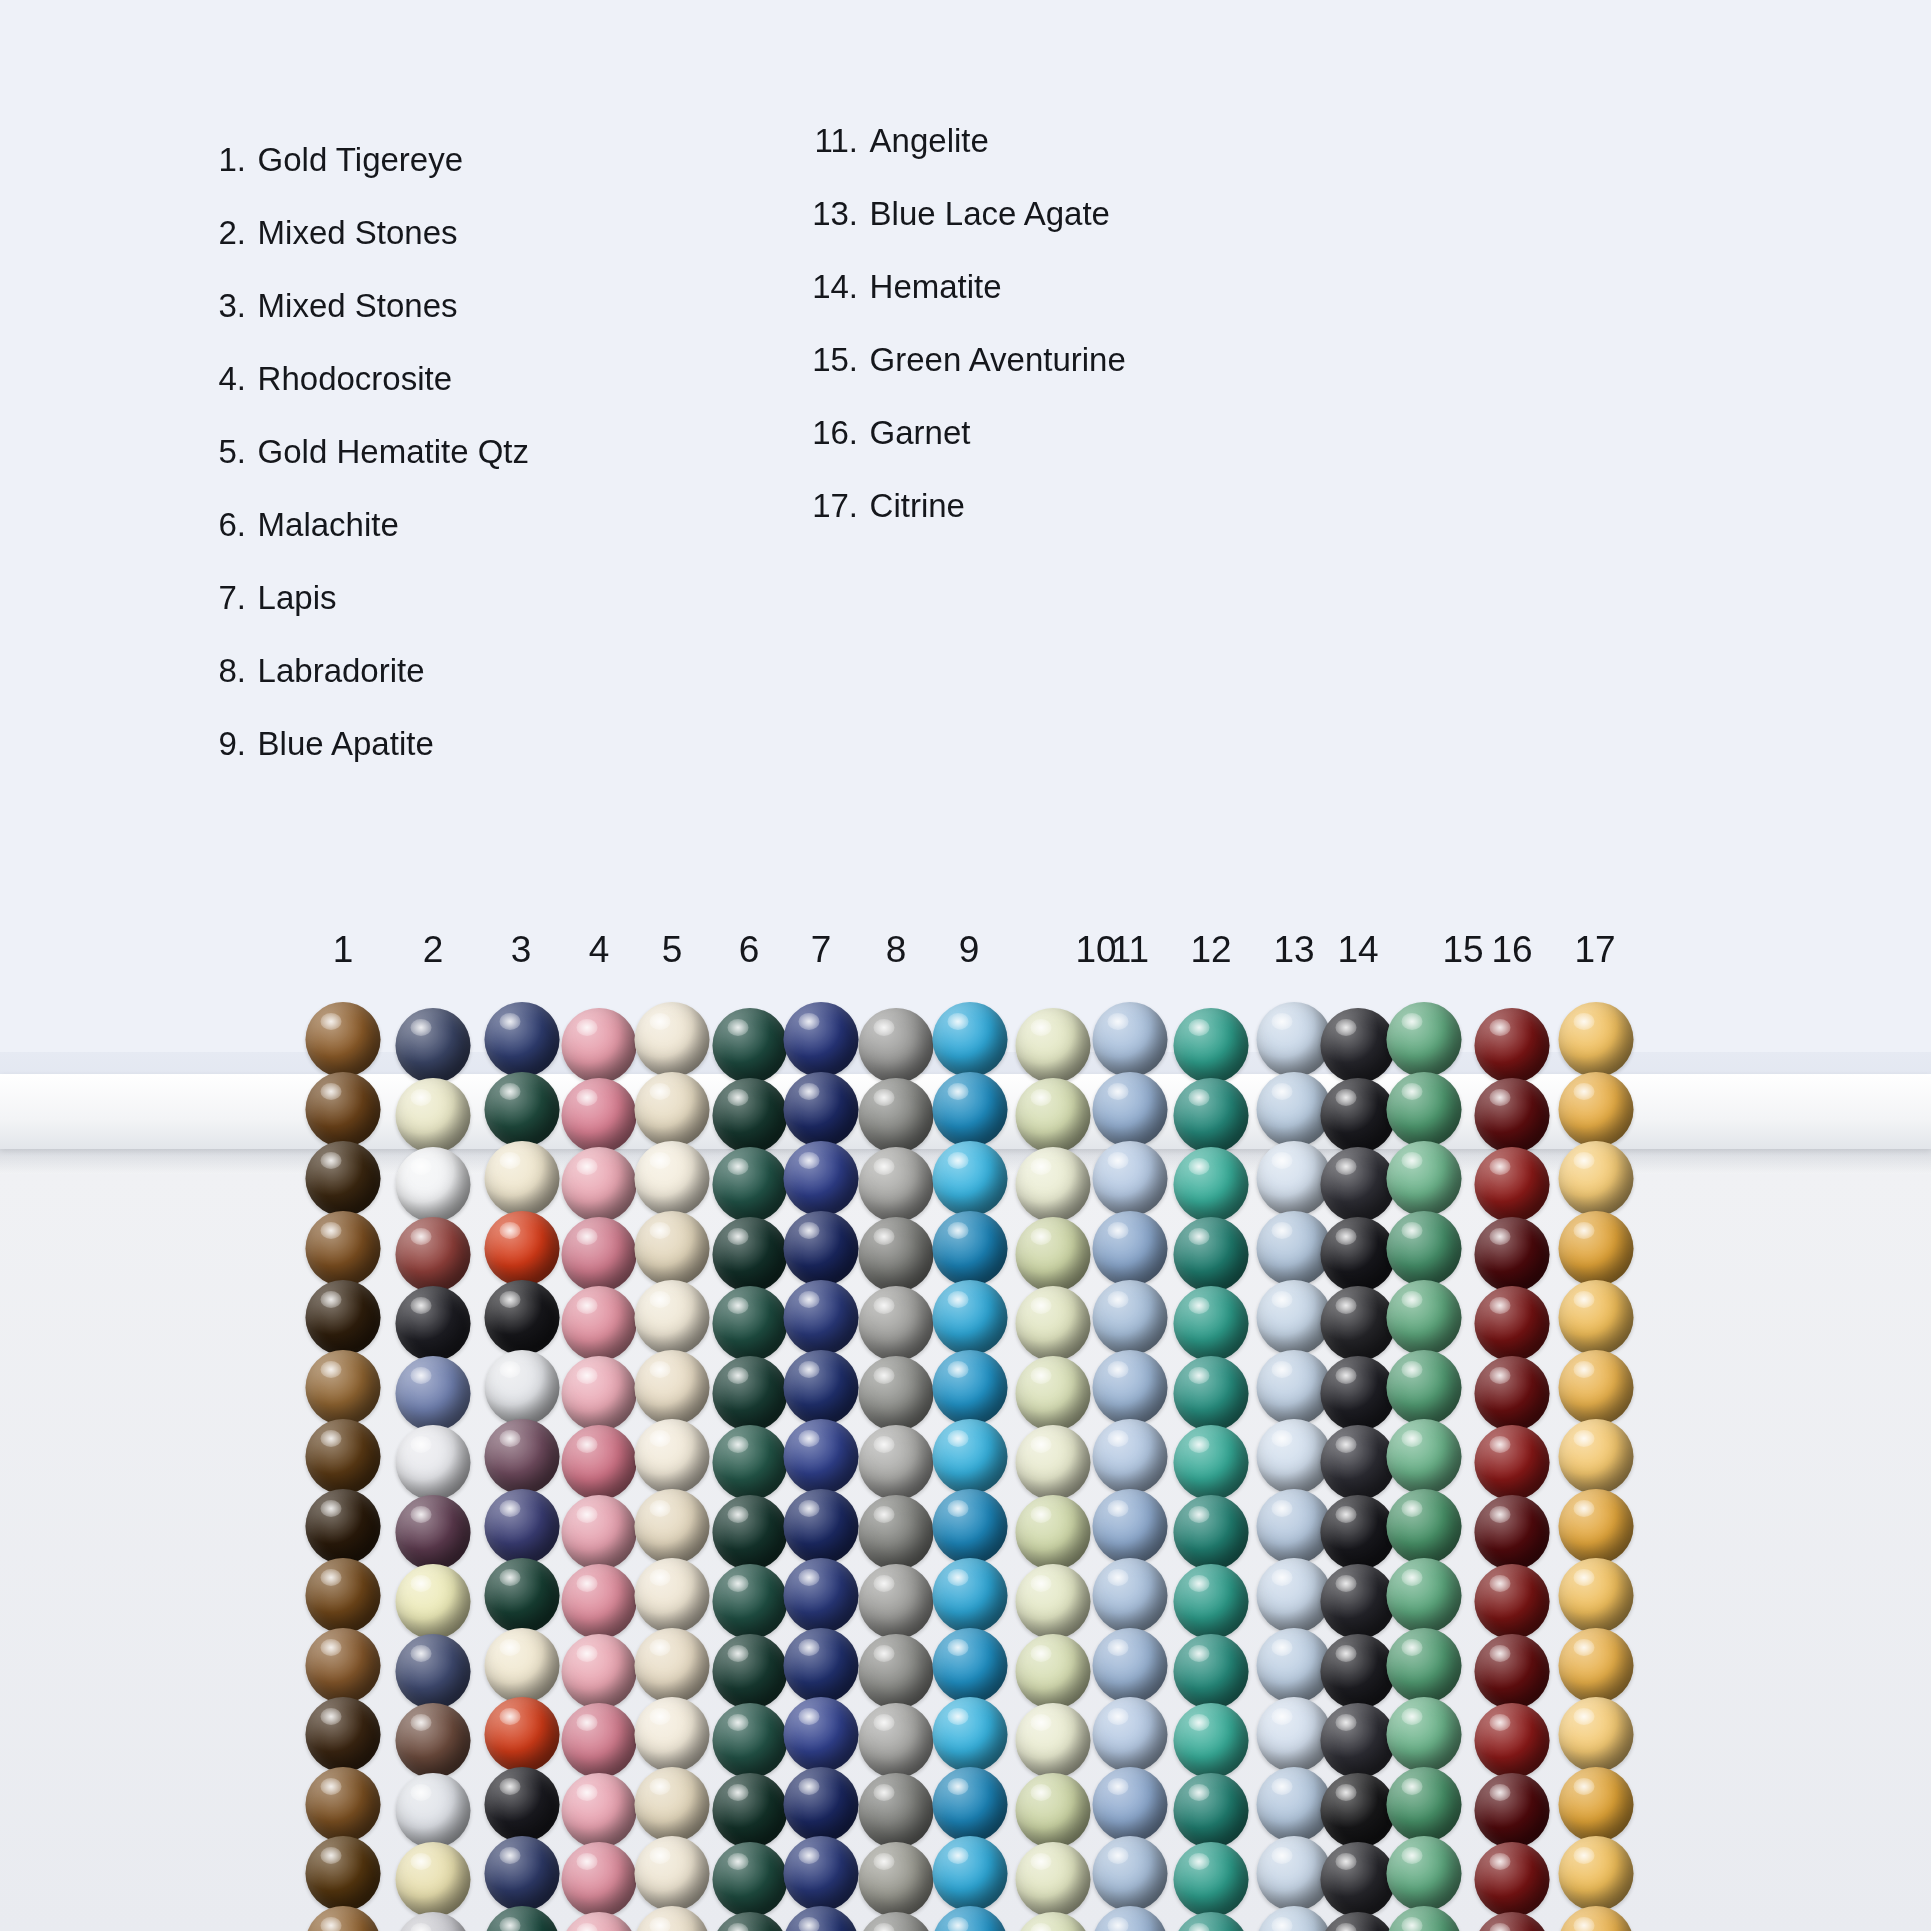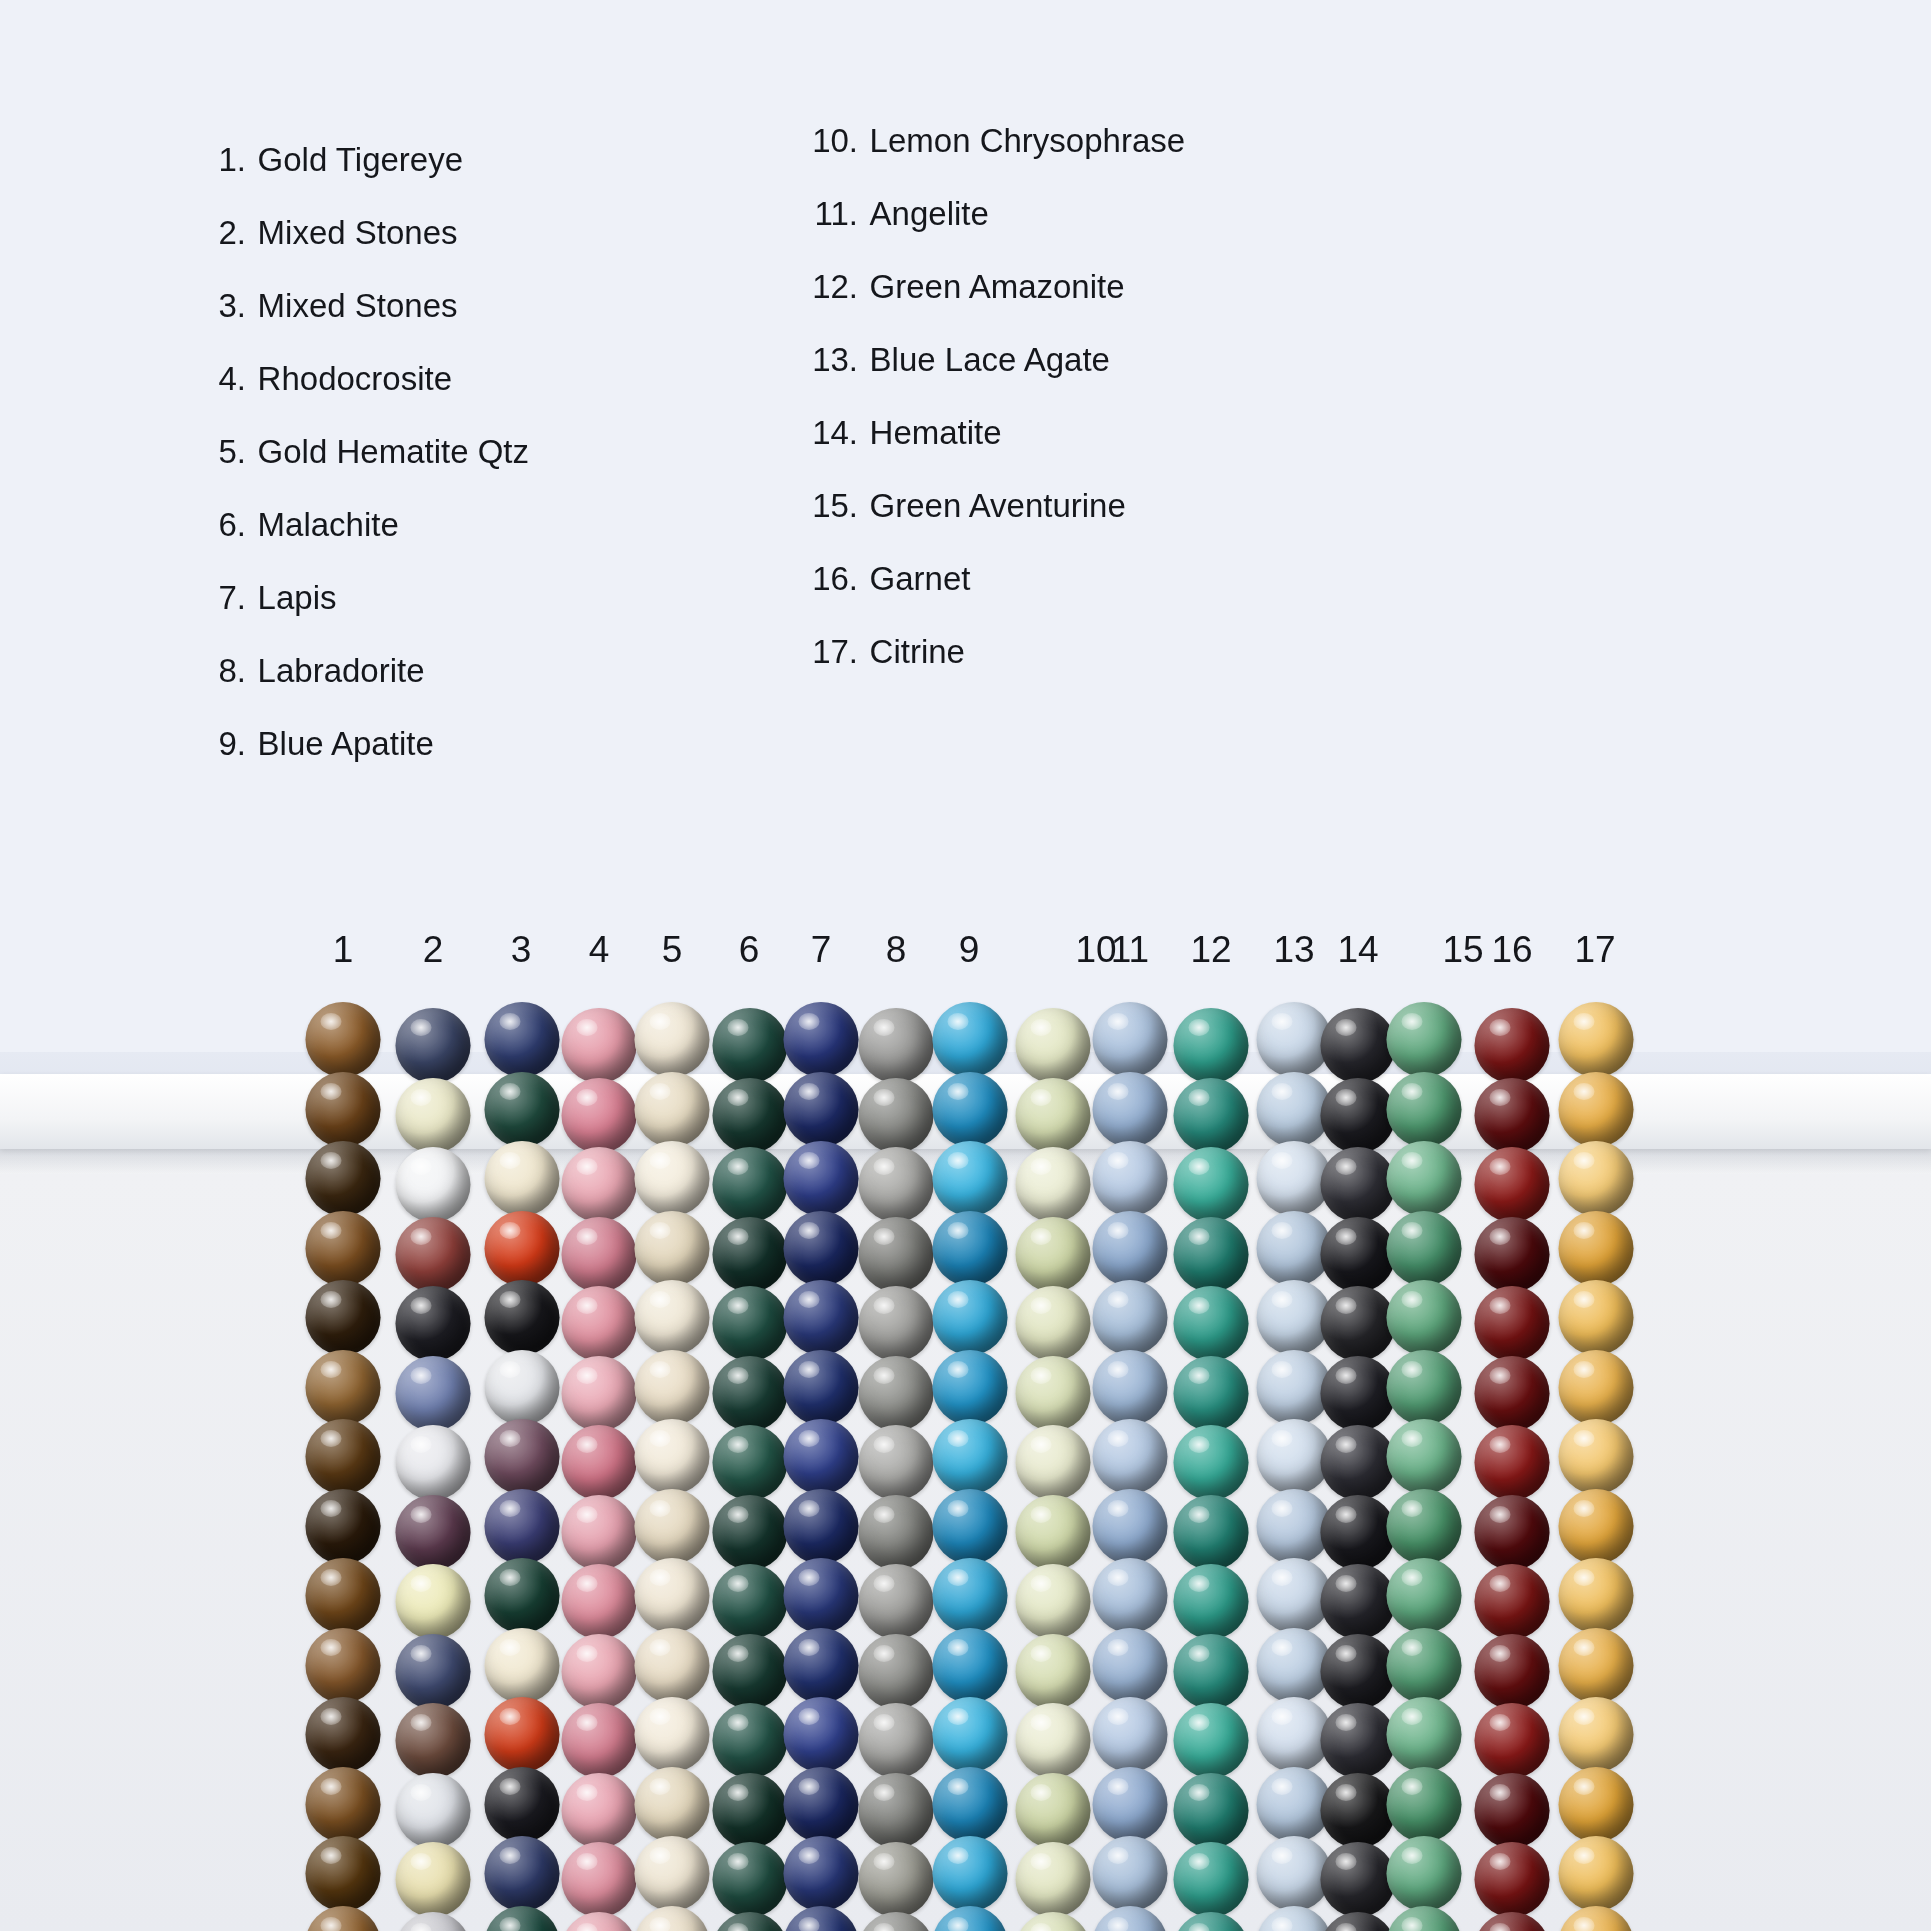--- a/index.html
+++ b/index.html
@@ -170,30 +170,22 @@
         <span>Labradorite</span>
       </div>
       <div class="legend-item">
         <span class="legend-num">9.</span>
         <span>Blue Apatite</span>
       </div>
     </div>
 
   <div class="legend-col" id="legend-col-2">
       <div class="legend-item">
-        <span class="legend-num">10.</span>
-        <span>Lemon Chrysophrase</span>
-      </div>
-      <div class="legend-item">
         <span class="legend-num">11.</span>
         <span>Angelite</span>
-      </div>
-      <div class="legend-item">
-        <span class="legend-num">12.</span>
-        <span>Green Amazonite</span>
       </div>
       <div class="legend-item">
         <span class="legend-num">13.</span>
         <span>Blue Lace Agate</span>
       </div>
       <div class="legend-item">
         <span class="legend-num">14.</span>
         <span>Hematite</span>
       </div>
       <div class="legend-item">

